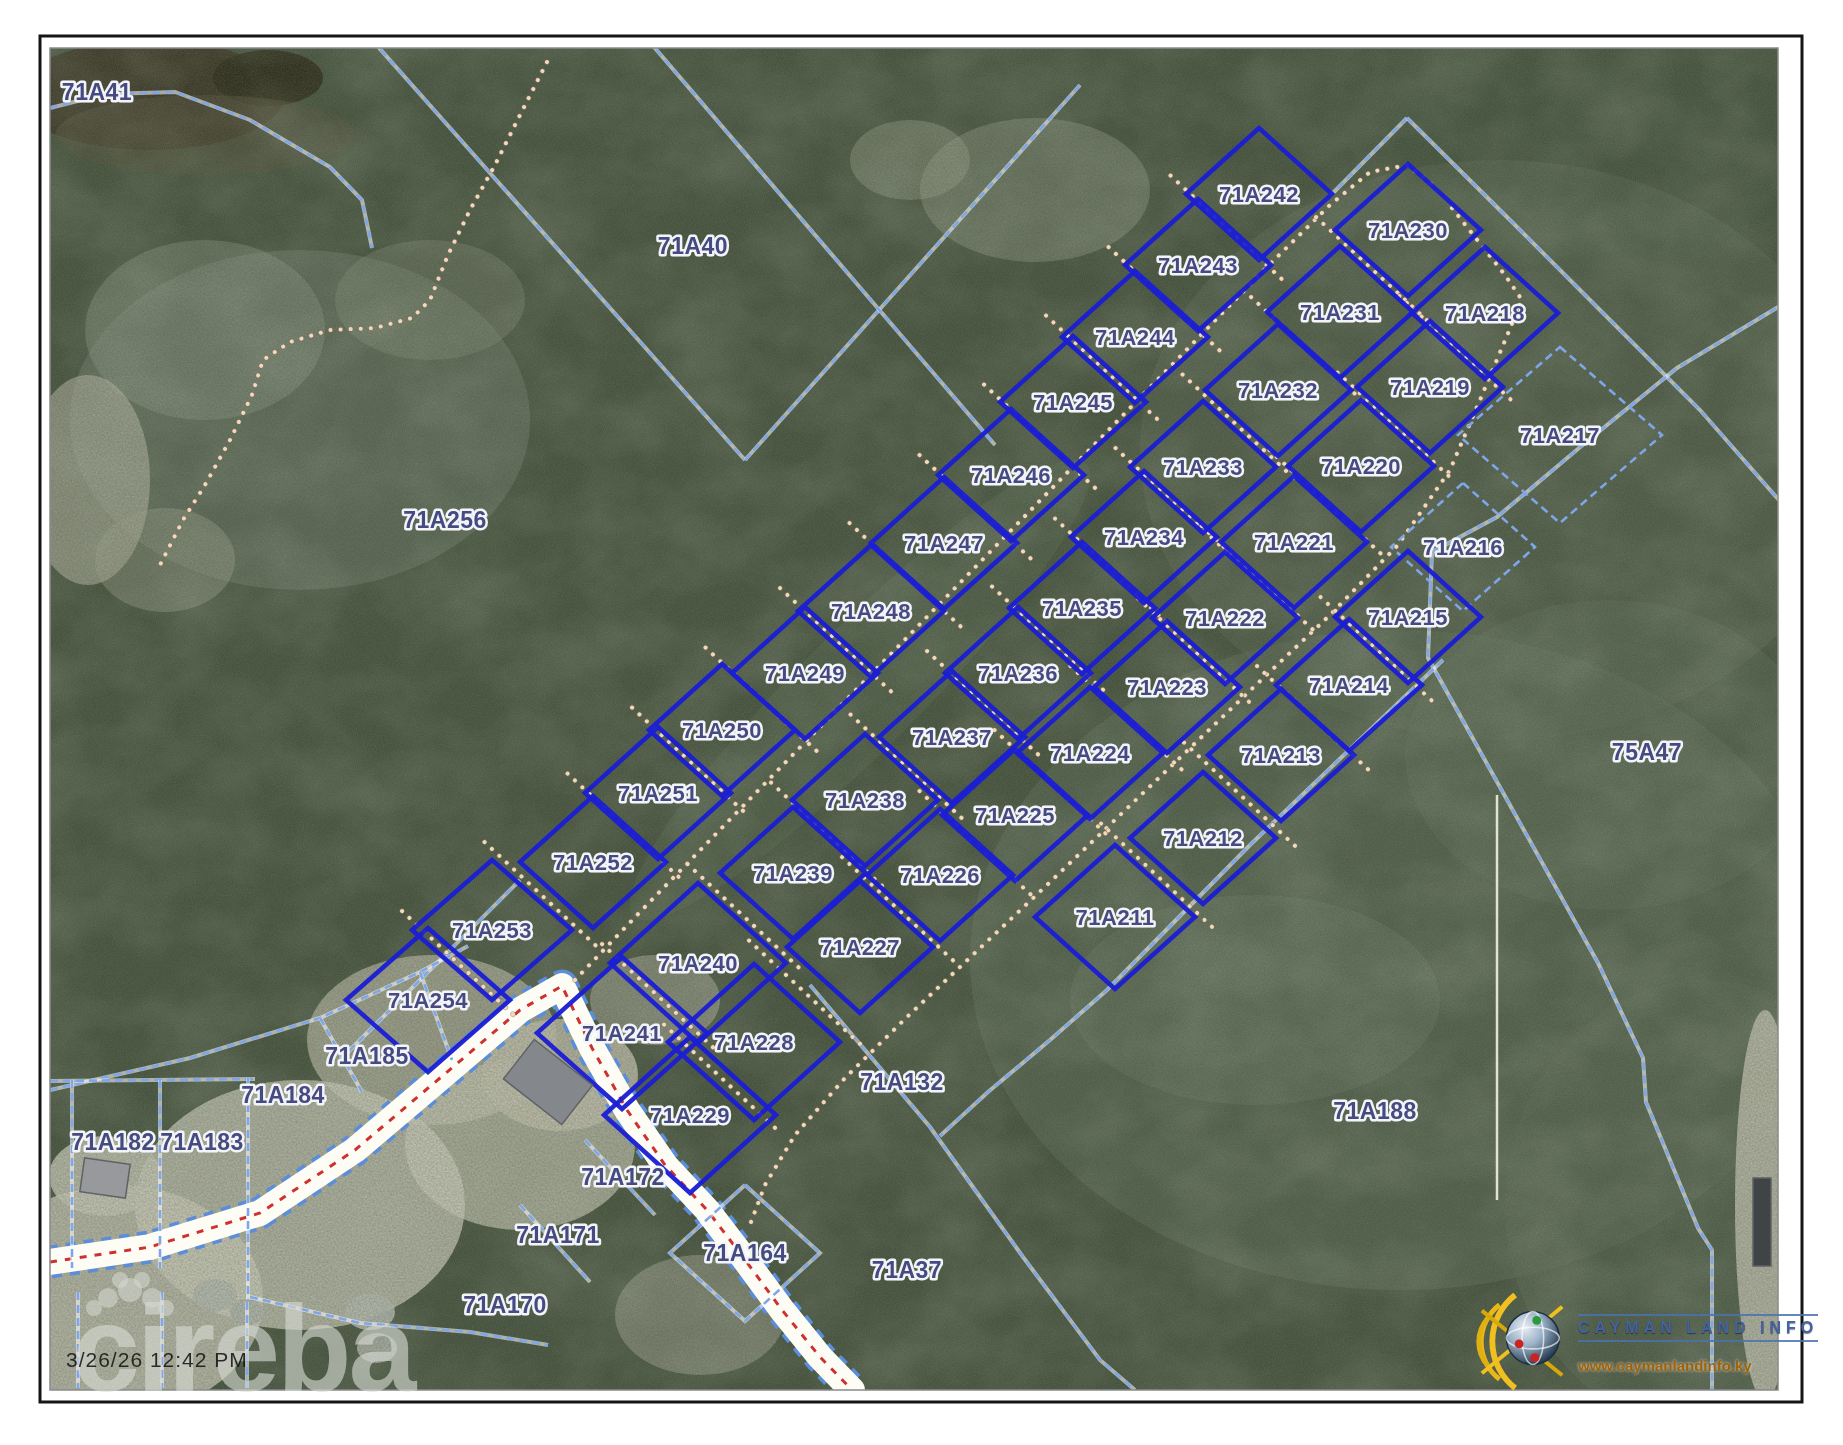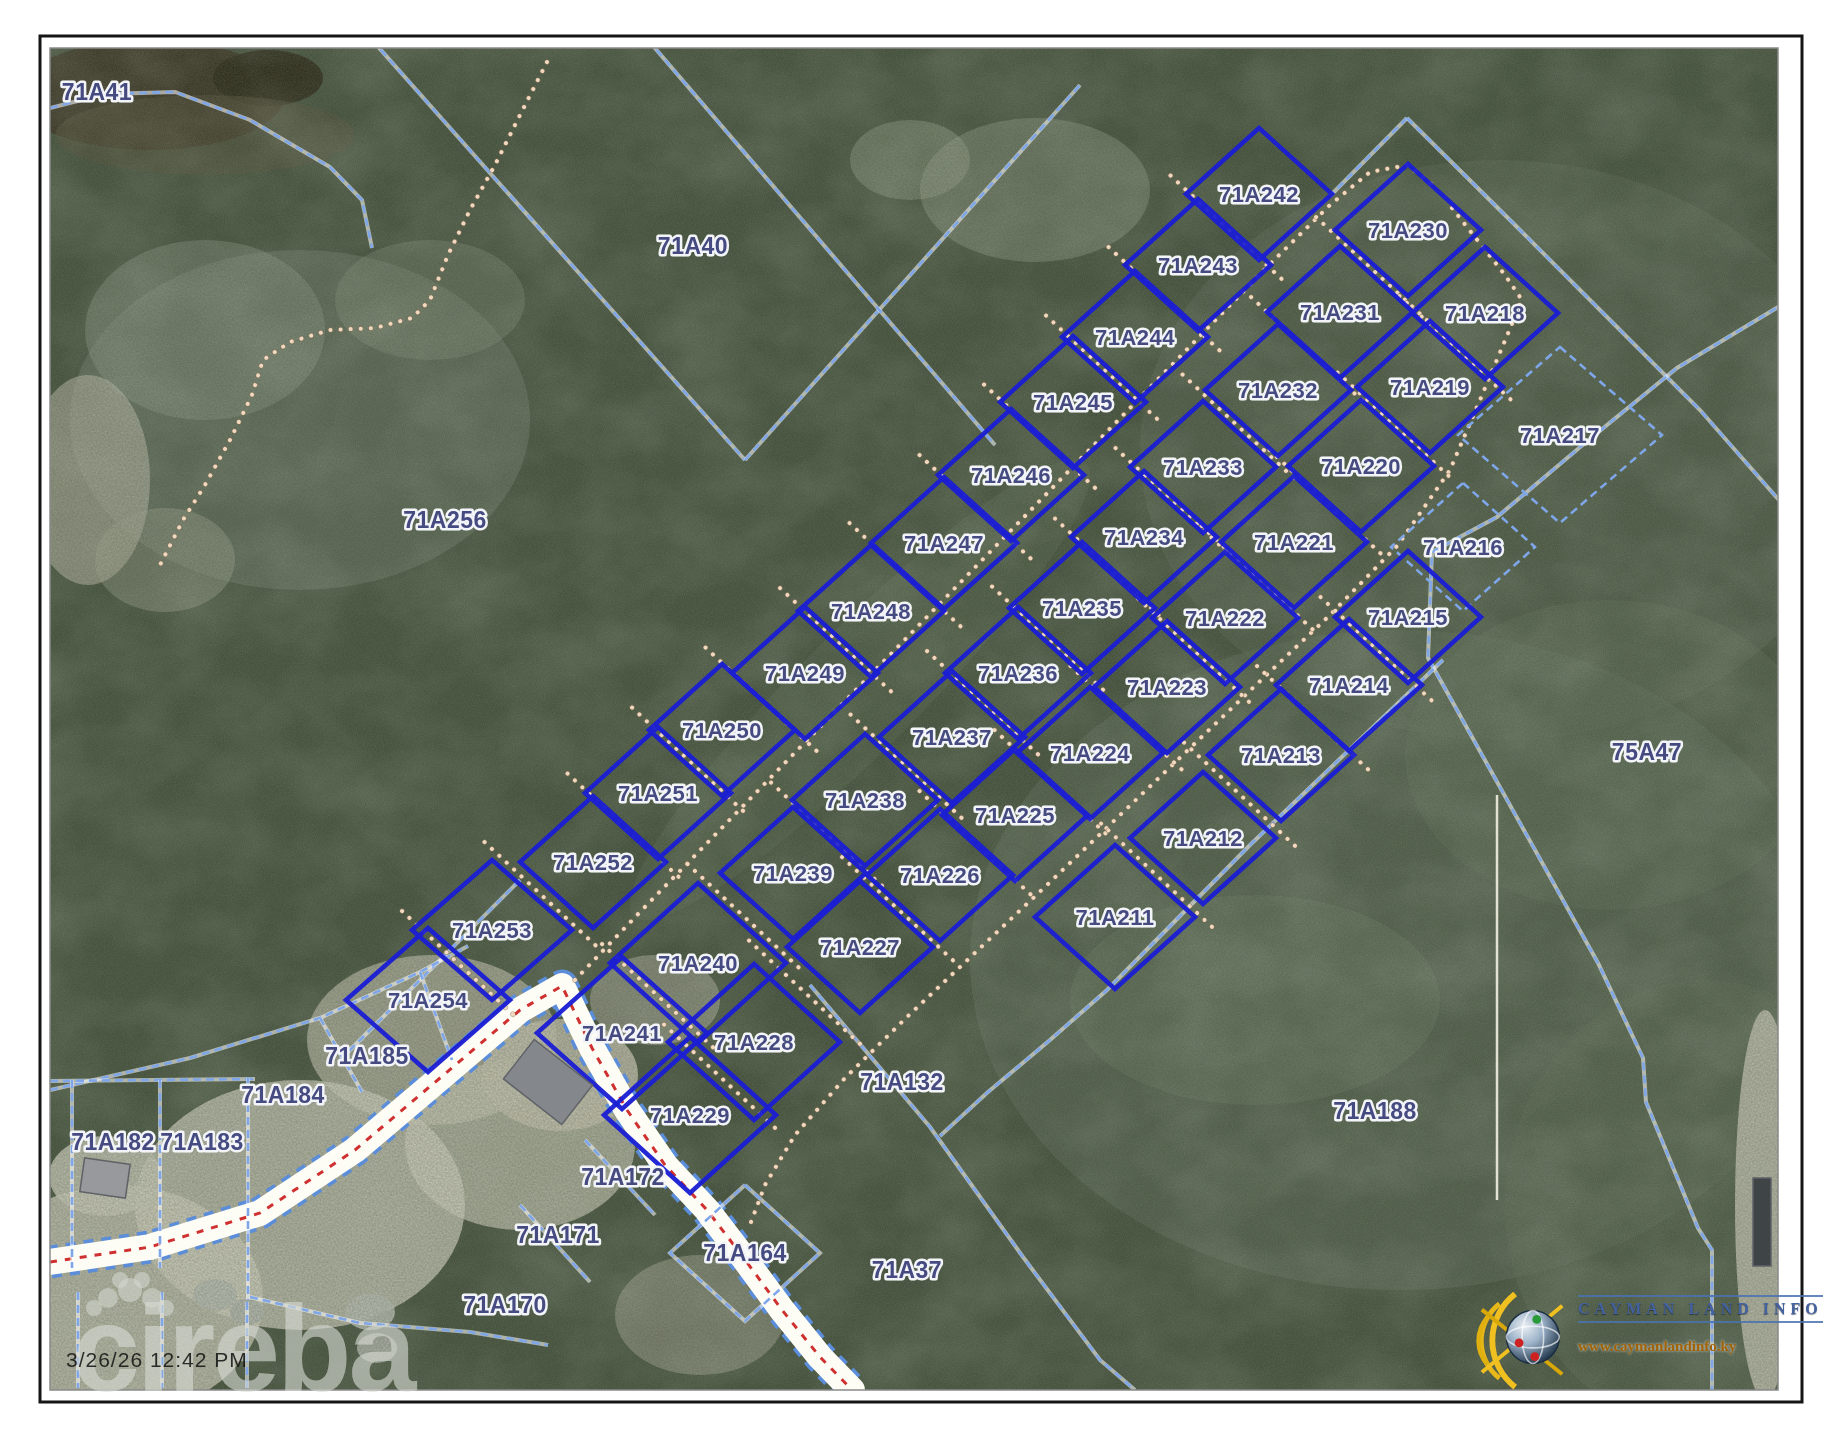--- a/index.html
+++ b/index.html
@@ -6,21 +6,21 @@
   .page{position:relative;width:1843px;height:1445px;background:#ffffff;overflow:hidden;
         font-family:"Liberation Sans",sans-serif;}
   .map-svg{position:absolute;left:0;top:0;}
   .overlay{position:absolute;pointer-events:none;}
   .watermark{left:72px;top:1288px;font-family:Liberation Sans, sans-serif;
              font-size:122px;font-weight:600;letter-spacing:-3px;
              color:rgba(214,218,212,0.62);line-height:1;}
   .wm-canopy{position:absolute;left:60px;top:1268px;}
   .timestamp{left:66px;top:1348px;font-size:21px;color:rgba(20,20,20,0.88);
              letter-spacing:1px;}
-  .logo{left:1476px;top:1292px;width:336px;height:100px;display:flex;font-family:Liberation Serif, serif;}
+  .logo{left:1476px;top:1292px;width:336px;height:100px;display:flex;align-items:center;}
   .logo-globe{width:98px;height:98px;flex:0 0 auto;}
   .logo-text{flex:1;padding-left:4px;}
   .logo-rule{height:2px;background:#4a72b0;opacity:.85;margin:3px 0;}
   .logo-title{font-size:16px;font-weight:bold;letter-spacing:5px;color:#44629f;
               text-shadow:0 1px 1px rgba(10,20,40,.55);white-space:nowrap;}
   .logo-url{font-size:15px;font-weight:bold;color:#a16207;margin-top:15px;
             text-shadow:0 0 3px rgba(255,255,255,.8);white-space:nowrap;}
 </style>
 </head>
 <body>

